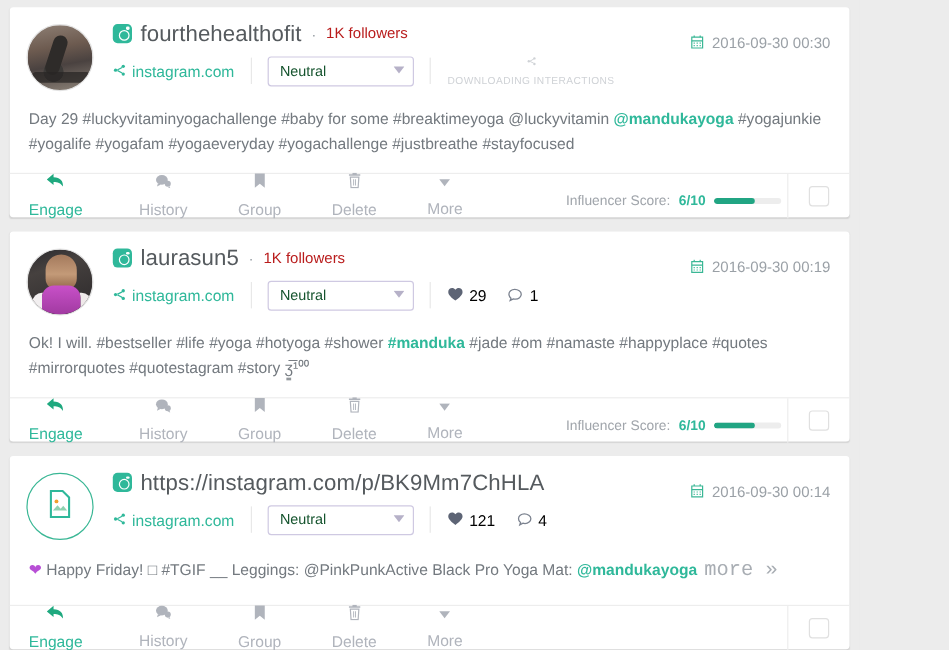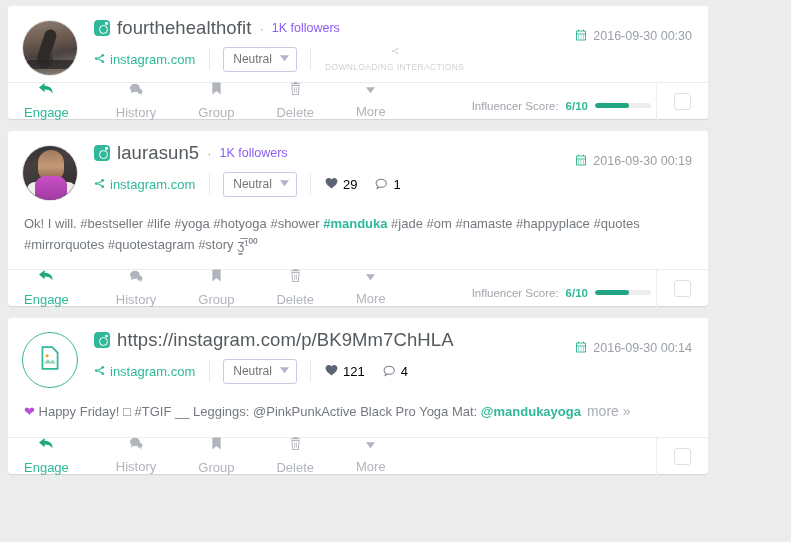--- a/index.html
+++ b/index.html
@@ -92,41 +92,42 @@
   }
   .ig-icon::after {
     content: ""; position: absolute; right: 2.5px; top: 2.2px;
     width: 2.3px; height: 2.3px; border-radius: 50%; background: #fff;
   }
   .username {
     font-size: 18.5px; color: #555a5e; font-weight: 400;
     white-space: nowrap; letter-spacing: .1px;
   }
   .dot-sep { color: #9aa0a6; font-size: 13px; padding: 0 1px; }
-  .followers { font-size: 12.5px; color: #8b5cf6; }
+  .followers { font-size: 12.5px; color: #b91c1c; }
   .followers b { font-weight: 400; }
 
   .meta-row {
     display: flex; align-items: center;
     margin-top: 9px; gap: 0;
   }
   .source {
     display: flex; align-items: center; gap: 5px;
     color: #2fb89a; font-size: 13px; padding-right: 14px;
   }
   .vline { width: 1px; height: 22px; background: #e8e8e8; }
   .select-box {
     margin: 0 13px;
     border: 1px solid #cfc9e2;
     border-radius: 3px;
     height: 25px; min-width: 73px;
     display: flex; align-items: center; justify-content: space-between;
     padding: 0 7px 0 9px;
-    font-size: 12px; color: #737373;
+    font-size: 12px; color: #14532d;
     background: #fff;
+    gap: 48px;
   }
   .select-box .caret {
     font-size: 9px; color: #b6b1c8; margin-left: 8px;
   }
   .stats { display: flex; align-items: center; gap: 18px; padding-left: 14px; }
   .stat { display: flex; align-items: center; gap: 5px; color: #000000; font-size: 13px; }
   .heart { color: #5d6475; font-size: 13px; line-height: 1; }
   .bubble { color: #7b828f; font-size: 14px; line-height: 1; }
   .downloading {
     display: flex; align-items: center; gap: 5px;
@@ -142,21 +143,21 @@
   .cal { color: #3ab795; font-size: 12px; line-height: 1; }
 
   
   .card-body {
     padding: 6px 16px 14px 16px;
     font-size: 13px; line-height: 1.62;
     color: #73797f;
     word-wrap: break-word;
   }
   .card-body .hl { color: #2fb89a; font-weight: bold; }
-  .card-body .more-link { color: #a8adb3; font-size: 14px; padding-left: 6px; }
+  .card-body .more-link { color: #a8adb3; font-size: 17px; padding-left: 6px; font-family: Liberation Mono, monospace; }
   .purple-heart { color: #b84fd6; }
 
   
   .actions {
     border-top: 1px solid #ededed;
     height: 37px;
     display: flex; align-items: center;
     padding-left: 16px;
     position: relative;
   }
@@ -240,20 +241,21 @@
         </div>
         <div class="date">
           <span class="cal"><svg width="12" height="12" viewBox="0 0 24 24" fill="currentColor">
               <path d="M6 1h2v3H6zM16 1h2v3h-2z"></path>
               <path d="M3 4h18v18H3z" fill="none" stroke="currentColor" stroke-width="2"></path>
               <path d="M3 9h18v2H3zM6 13h2v2H6zM11 13h2v2h-2zM16 13h2v2h-2zM6 17h2v2H6zM11 17h2v2h-2zM16 17h2v2h-2z"></path>
             </svg></span>
           <span>2016-09-30 00:30</span>
         </div>
       </div>
+      <div class="card-body">Day 29 #luckyvitaminyogachallenge #baby for some #breaktimeyoga @luckyvitamin <span class="hl">@mandukayoga</span> #yogajunkie #yogalife #yogafam #yogaeveryday #yogachallenge #justbreathe #stayfocused</div>
       <div class="actions">
         <div class="action engage">
           <span class="ai"><svg width="15" height="13" viewBox="0 0 24 20" fill="currentColor">
               <path d="M9 1L0 8.5 9 16v-4.3c5.4 0 9.6 1.3 12.6 6.3.4-7.6-3.3-12-12.6-12.6V1z"></path>
             </svg></span>
           <span>Engage</span>
         </div>
         <div class="action ">
           <span class="ai"><svg width="14" height="12" viewBox="0 0 24 22" fill="currentColor">
               <ellipse cx="10" cy="9" rx="9" ry="7.4"></ellipse>

